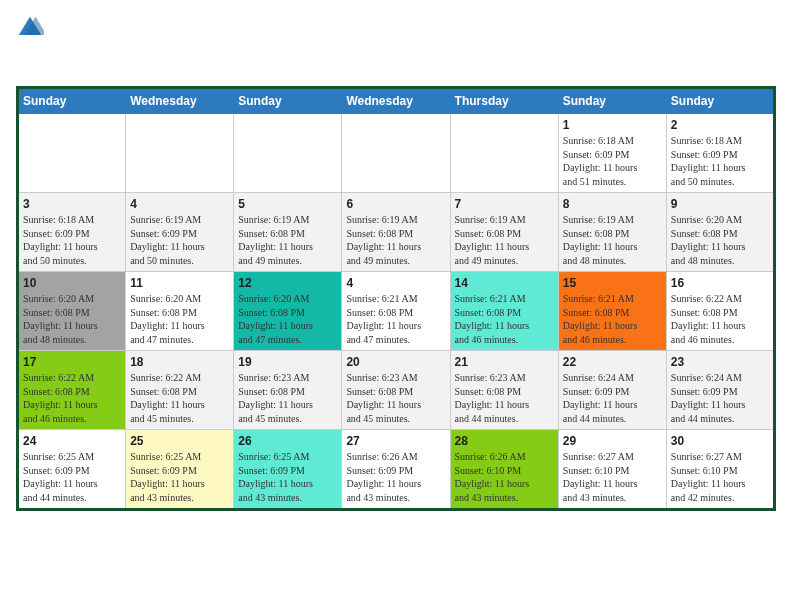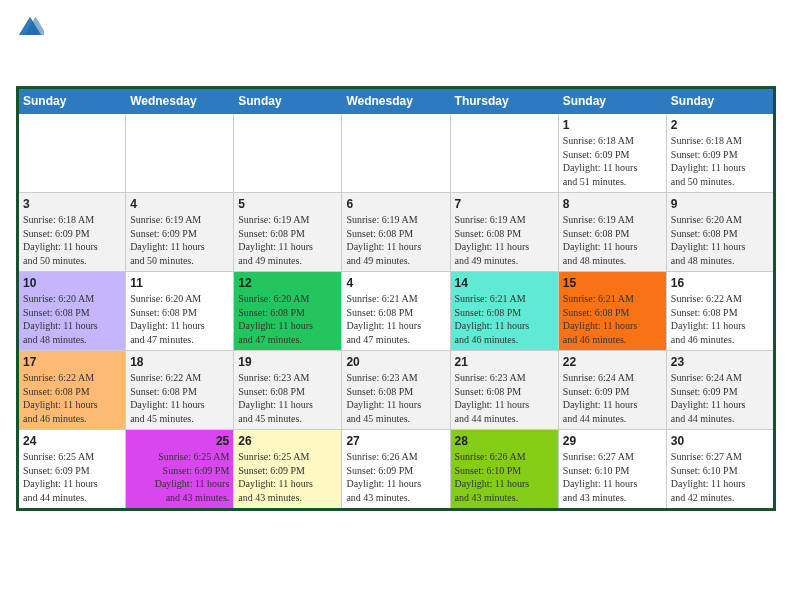--- a/index.html
+++ b/index.html
@@ -169,29 +169,29 @@
           <td style="background: rgb(242, 242, 242);">
             <span class="day-num">8</span>
             <div class="day-info">Sunrise: 6:19 AM<br>Sunset: 6:08 PM<br>Daylight: 11 hours<br>and 48 minutes.</div>
           </td>
           <td style="background: rgb(242, 242, 242);">
             <span class="day-num">9</span>
             <div class="day-info">Sunrise: 6:20 AM<br>Sunset: 6:08 PM<br>Daylight: 11 hours<br>and 48 minutes.</div>
           </td>
         </tr>
         <tr style="background: rgb(255, 255, 255);">
-          <td style="background: #c4b5fd;">
+          <td style="background: #a3a3a3;">
             <span class="day-num">10</span>
             <div class="day-info">Sunrise: 6:20 AM<br>Sunset: 6:08 PM<br>Daylight: 11 hours<br>and 48 minutes.</div>
           </td>
           <td style="background: rgb(255, 255, 255);">
             <span class="day-num">11</span>
             <div class="day-info">Sunrise: 6:20 AM<br>Sunset: 6:08 PM<br>Daylight: 11 hours<br>and 47 minutes.</div>
           </td>
-          <td style="background: #22c55e;">
+          <td style="background: #14b8a6;">
             <span class="day-num">12</span>
             <div class="day-info">Sunrise: 6:20 AM<br>Sunset: 6:08 PM<br>Daylight: 11 hours<br>and 47 minutes.</div>
           </td>
           <td style="background: rgb(255, 255, 255);">
             <span class="day-num">4</span>
             <div class="day-info">Sunrise: 6:21 AM<br>Sunset: 6:08 PM<br>Daylight: 11 hours<br>and 47 minutes.</div>
           </td>
           <td style="background: #5eead4;">
             <span class="day-num">14</span>
             <div class="day-info">Sunrise: 6:21 AM<br>Sunset: 6:08 PM<br>Daylight: 11 hours<br>and 46 minutes.</div>
@@ -199,21 +199,21 @@
           <td style="background: #f97316;">
             <span class="day-num">15</span>
             <div class="day-info">Sunrise: 6:21 AM<br>Sunset: 6:08 PM<br>Daylight: 11 hours<br>and 46 minutes.</div>
           </td>
           <td style="background: rgb(255, 255, 255);">
             <span class="day-num">16</span>
             <div class="day-info">Sunrise: 6:22 AM<br>Sunset: 6:08 PM<br>Daylight: 11 hours<br>and 46 minutes.</div>
           </td>
         </tr>
         <tr style="background: rgb(245, 245, 245);">
-          <td style="background: #fdba74;">
+          <td style="background: #84cc16;">
             <span class="day-num">17</span>
             <div class="day-info">Sunrise: 6:22 AM<br>Sunset: 6:08 PM<br>Daylight: 11 hours<br>and 46 minutes.</div>
           </td>
           <td style="background: rgb(242, 242, 242);">
             <span class="day-num">18</span>
             <div class="day-info">Sunrise: 6:22 AM<br>Sunset: 6:08 PM<br>Daylight: 11 hours<br>and 45 minutes.</div>
           </td>
           <td style="background: rgb(242, 242, 242);">
             <span class="day-num">19</span>
             <div class="day-info">Sunrise: 6:23 AM<br>Sunset: 6:08 PM<br>Daylight: 11 hours<br>and 45 minutes.</div>
@@ -233,25 +233,25 @@
           <td style="background: rgb(242, 242, 242);">
             <span class="day-num">23</span>
             <div class="day-info">Sunrise: 6:24 AM<br>Sunset: 6:09 PM<br>Daylight: 11 hours<br>and 44 minutes.</div>
           </td>
         </tr>
         <tr style="background: rgb(255, 255, 255);">
           <td style="background: rgb(255, 255, 255);">
             <span class="day-num">24</span>
             <div class="day-info">Sunrise: 6:25 AM<br>Sunset: 6:09 PM<br>Daylight: 11 hours<br>and 44 minutes.</div>
           </td>
-          <td style="background: #d946ef; text-align: right;">
+          <td style="background: #fef9c3;">
             <span class="day-num">25</span>
             <div class="day-info">Sunrise: 6:25 AM<br>Sunset: 6:09 PM<br>Daylight: 11 hours<br>and 43 minutes.</div>
           </td>
-          <td style="background: #fef9c3;">
+          <td style="background: #5eead4;">
             <span class="day-num">26</span>
             <div class="day-info">Sunrise: 6:25 AM<br>Sunset: 6:09 PM<br>Daylight: 11 hours<br>and 43 minutes.</div>
           </td>
           <td style="background: rgb(255, 255, 255);">
             <span class="day-num">27</span>
             <div class="day-info">Sunrise: 6:26 AM<br>Sunset: 6:09 PM<br>Daylight: 11 hours<br>and 43 minutes.</div>
           </td>
           <td style="background: #84cc16;">
             <span class="day-num">28</span>
             <div class="day-info">Sunrise: 6:26 AM<br>Sunset: 6:10 PM<br>Daylight: 11 hours<br>and 43 minutes.</div>

